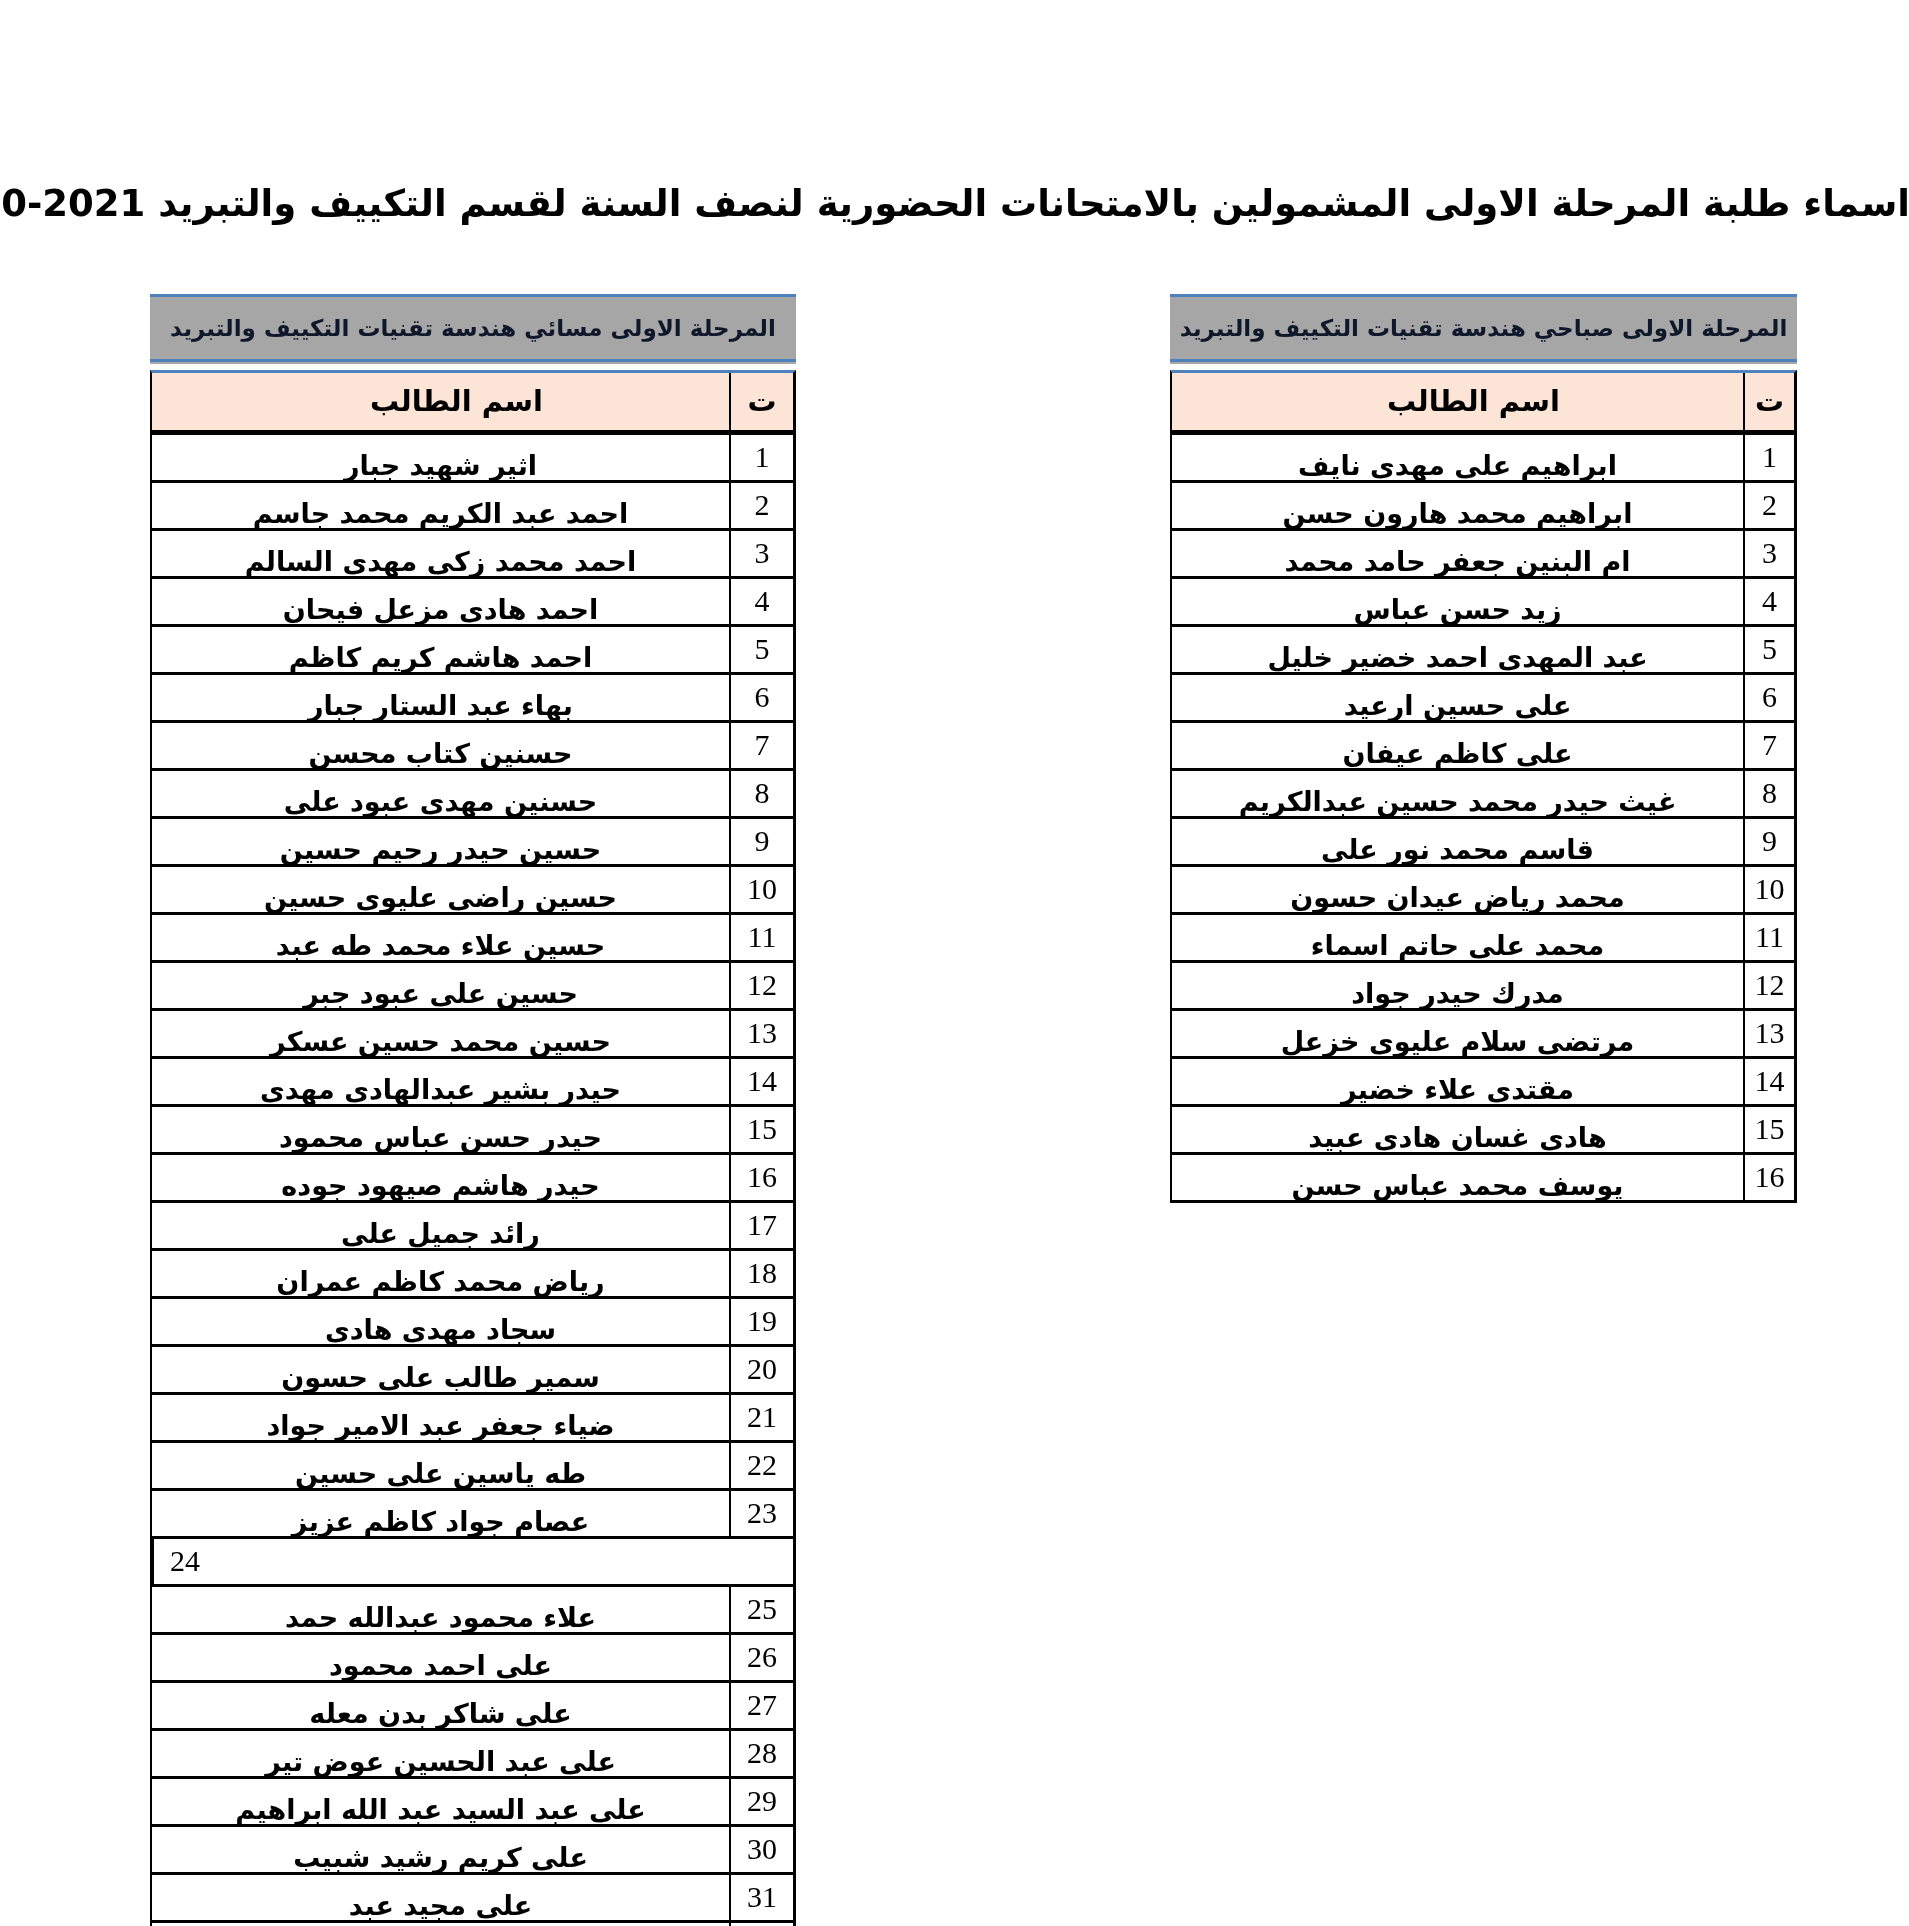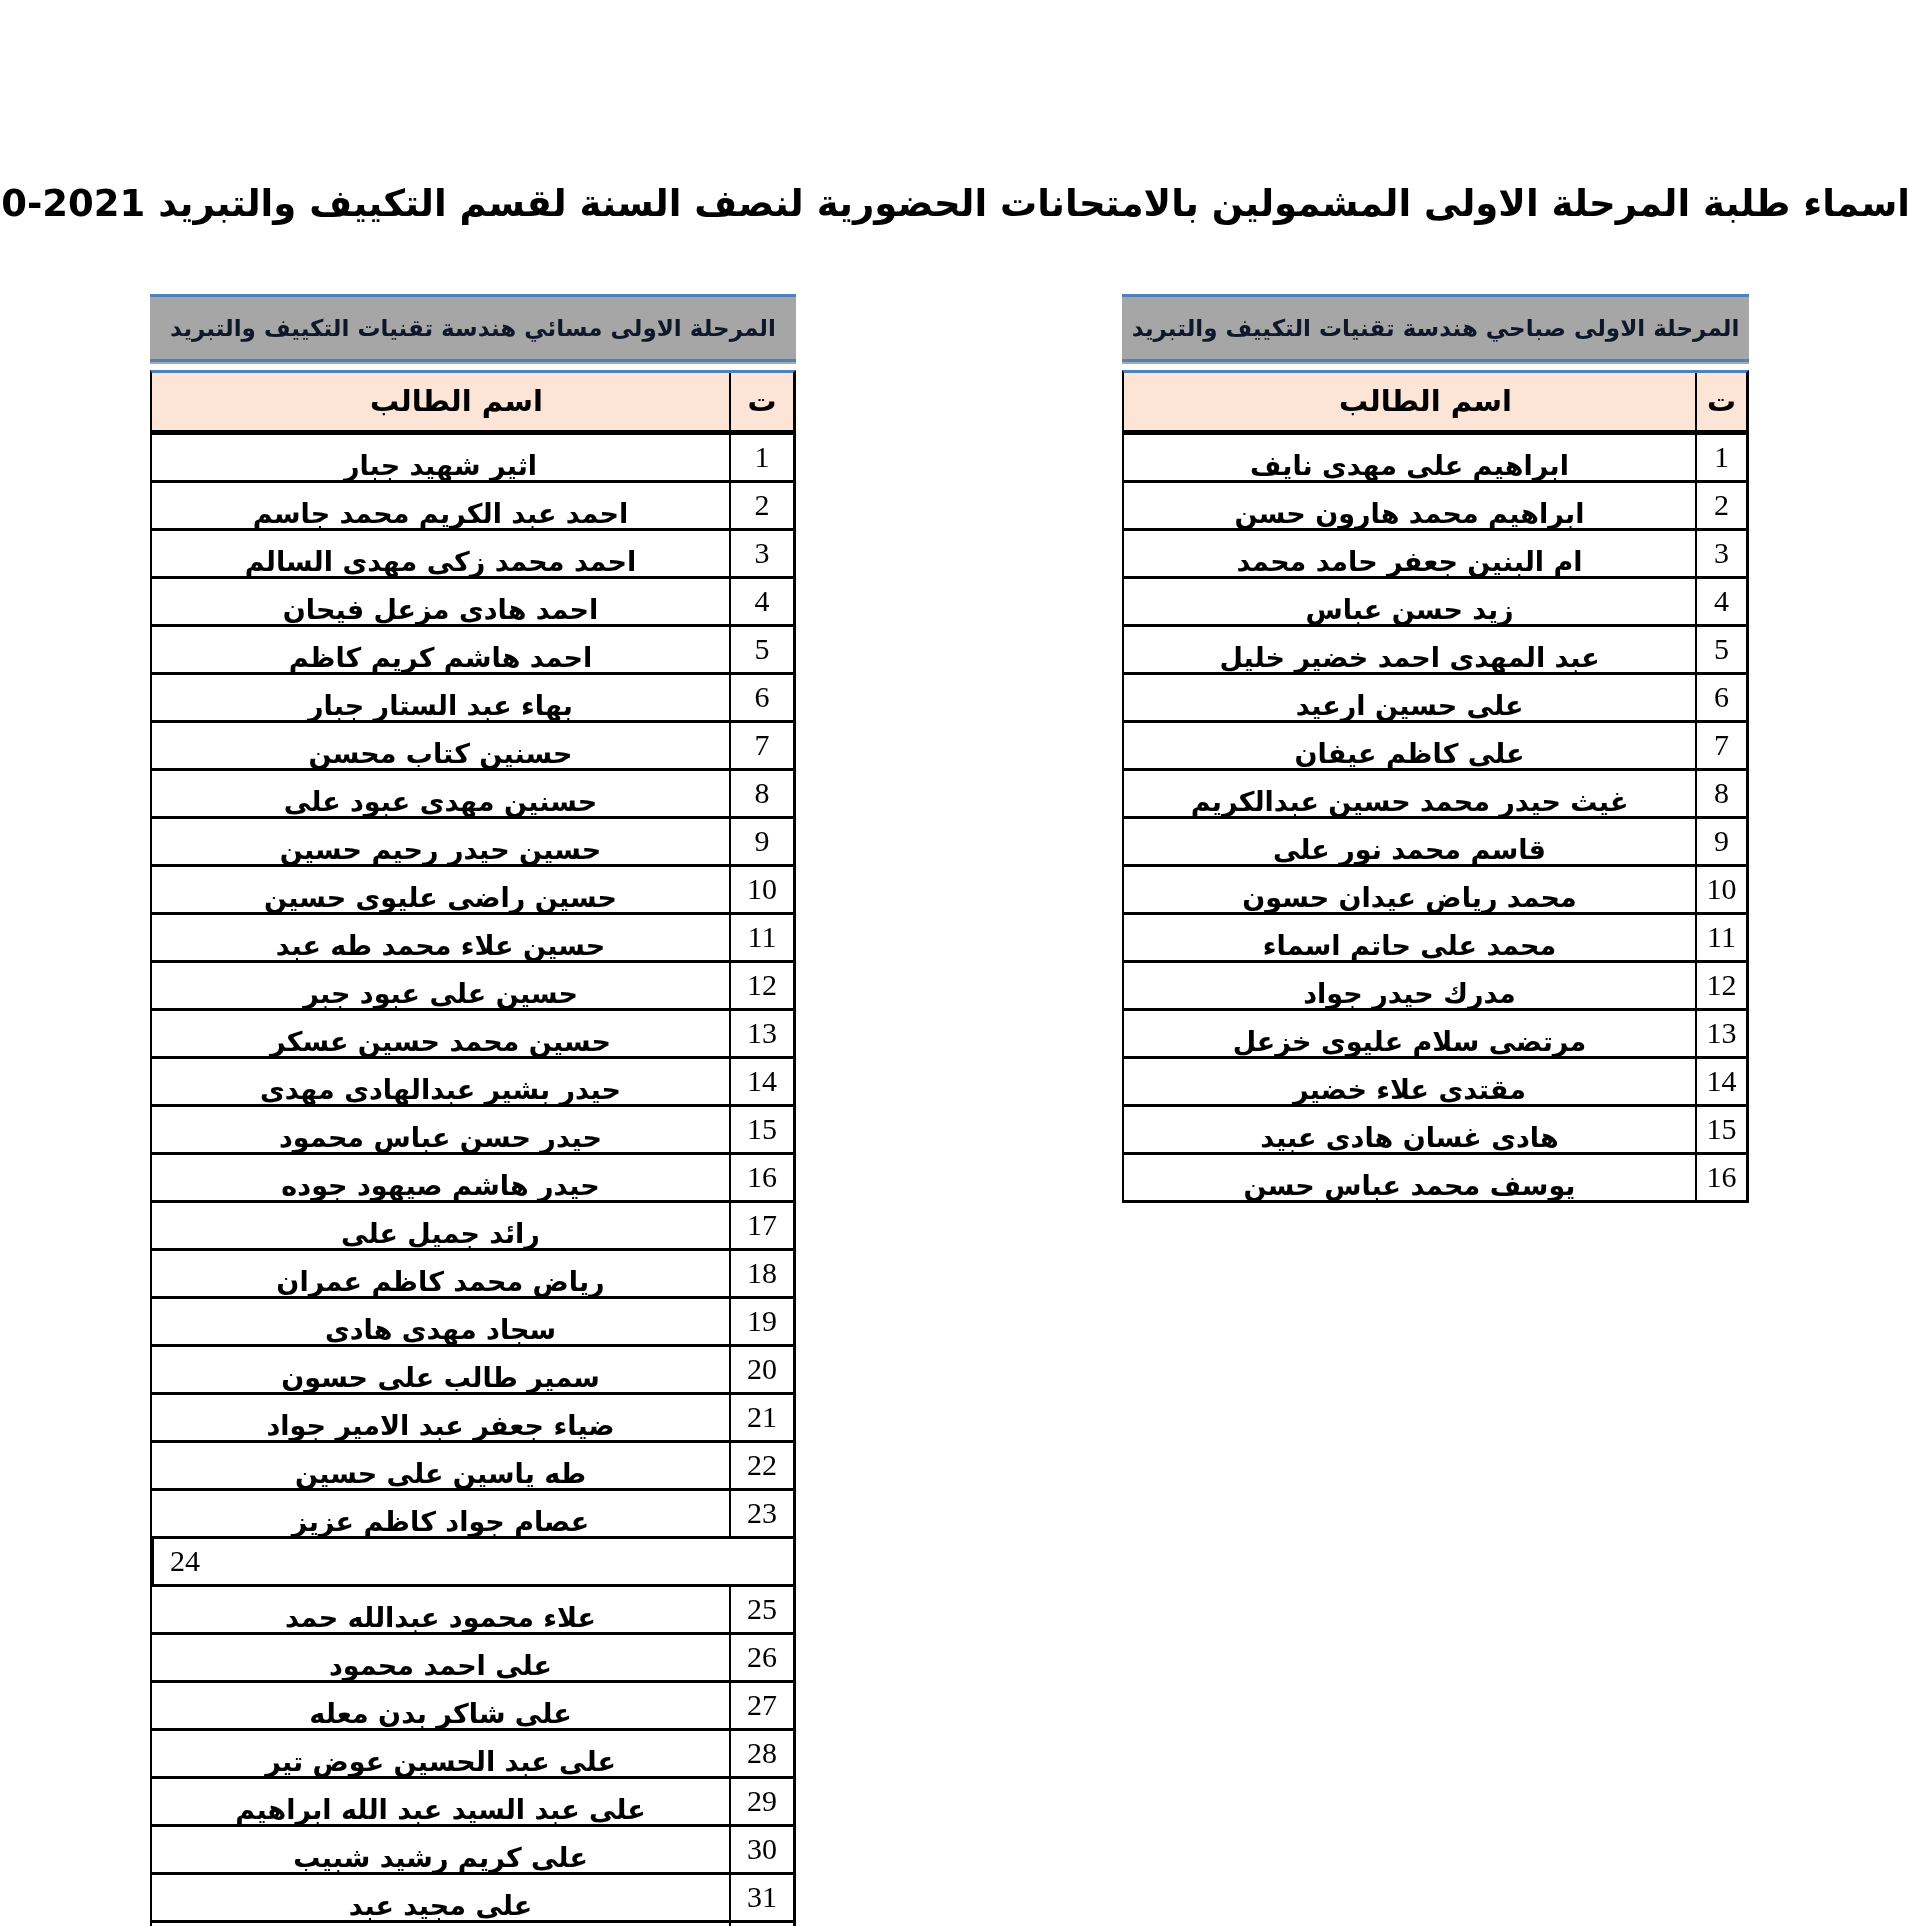--- a/index.html
+++ b/index.html
@@ -49,21 +49,21 @@
     background:var(--page-bg);
   }
   .row{display:flex;height:45px;border-bottom:3.1px solid var(--border-black);}
   .row .cell{display:flex;align-items:center;justify-content:center;}
   .row .cell.name{flex:1;font:bold 27px "DejaVu Sans",sans-serif;white-space:nowrap;margin-top:16px;}
   .row .cell.no{
     border-left:2.7px solid var(--border-black);
     font:normal 30px "Liberation Serif","DejaVu Serif",serif;
   }
   .evening{left:150px;width:646px;}
-  .morning{left:1122px;width:627px;}
+  .morning{left:1170px;width:627px;}
   .evening .cell.no{width:62px;}
   .morning .cell.no{width:49px;}
 </style>
 </head>
 <body>
 
 <div class="page">
 
   <h1 class="doc-title" dir="rtl">اسماء طلبة المرحلة الاولى المشمولين بالامتحانات الحضورية لنصف السنة لقسم التكييف والتبريد 2021-2020</h1>
 

